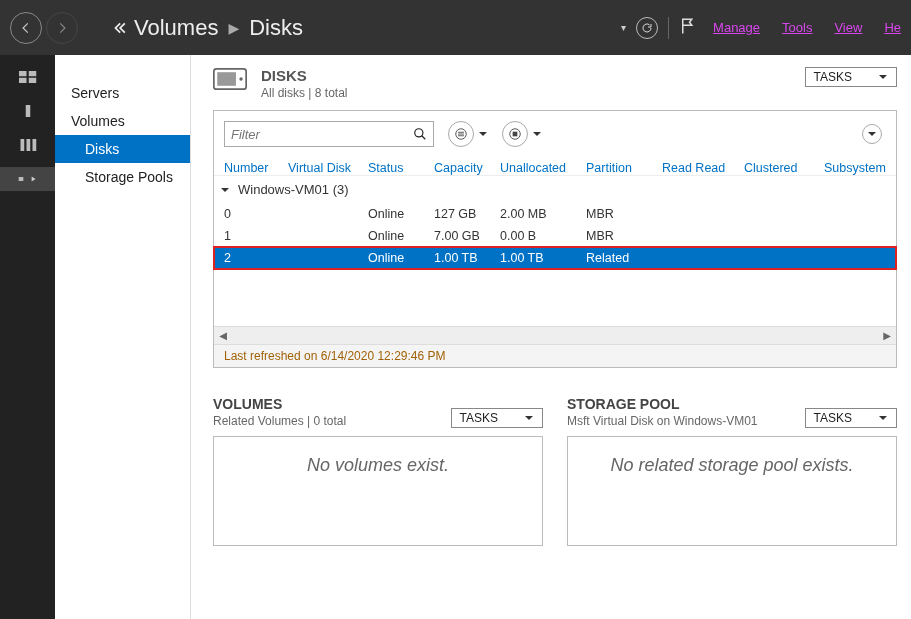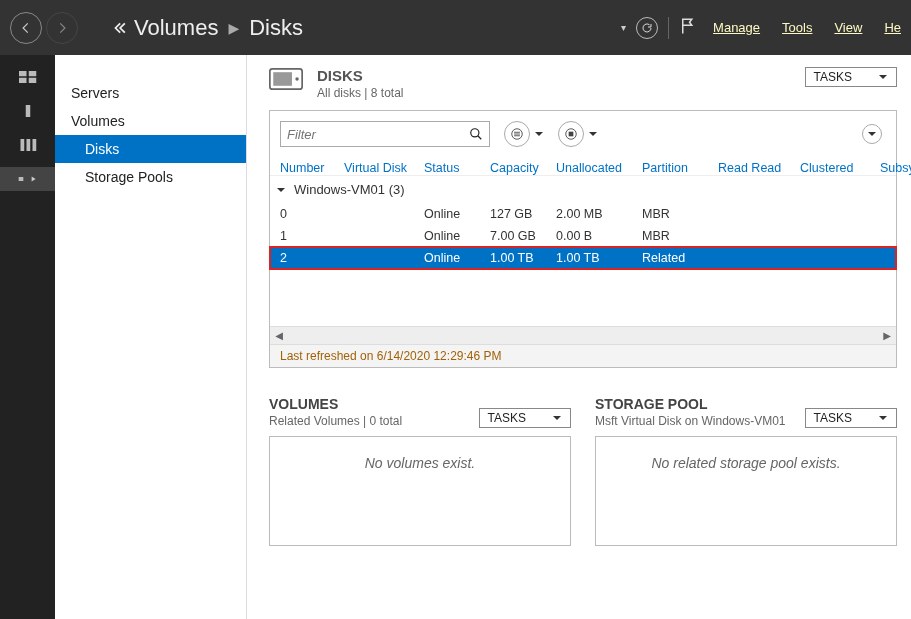--- a/index.html
+++ b/index.html
@@ -14,32 +14,32 @@
   .arrows-icon svg{ width:14px;height:14px;stroke:#eee;fill:#eee;}
   .breadcrumb { font-size: 22px; font-weight: 300; color: #eee; display: flex; align-items: center; gap: 8px; margin-left: 4px;}
   .breadcrumb .sep { font-size: 14px; color: #aaa; margin: 0 2px; }
   .tb-spacer { flex: 1; }
   .tb-misc { display:flex; align-items:center; gap:10px; margin-right:16px;}
   .round-icon { width:22px;height:22px;border:1.5px solid #bbb;border-radius:50%;display:flex;align-items:center;justify-content:center;}
   .round-icon svg{width:12px;height:12px;stroke:#ddd;fill:none;stroke-width:2;}
   .vline{width:1px;height:22px;background:#666;}
   .flag-icon svg{width:18px;height:18px;stroke:#ddd;fill:#ddd;}
   .tb-menu { display: flex; gap: 22px; font-size: 13px; }
-  .tb-menu span { text-decoration: underline; cursor: pointer; color:#fef9c3; }
+  .tb-menu span { text-decoration: underline; cursor: pointer; color:#d946ef; }
 
   
   .layout { display: flex; height: calc(619px - 55px); }
   .rail { width: 55px; background: #222; display: flex; flex-direction: column; padding-top: 10px; gap: 10px; align-items:center;}
   .rail-item { width: 100%; height: 24px; display:flex;align-items:center;justify-content:center; cursor:pointer;}
   .rail-item svg{width:18px;height:14px;fill:#bbb;}
   .rail-sub { display:flex;align-items:center;justify-content:center;width:100%;height:24px;background:#444;}
   .rail-sub svg{width:8px;height:8px;fill:#ccc;}
 
   
-  .navtree { width: 192px; border-right: 1px solid #ddd; padding-top: 24px; font-size: 14px; }
+  .navtree { width: 136px; border-right: 1px solid #ddd; padding-top: 24px; font-size: 14px; }
   .navtree .item { padding: 6px 0 6px 16px; cursor: pointer; color:#222;}
   .navtree .child { padding-left: 30px; }
   .navtree .item.sel { background: #0072c6; color: #fff; }
 
   
   .main { flex: 1; padding: 12px 14px 0 22px; overflow:hidden;}
   .disks-head { display: flex; align-items: flex-start; gap: 14px; margin-bottom:10px;}
   .disk-glyph svg{width:34px;height:24px;}
   .disks-head h2 { font-size: 15px; font-weight: 600; color:#555;}
   .disks-head .sub { font-size: 12px; color: #666; margin-top:2px;}
@@ -75,21 +75,21 @@
   .hscroll .track{flex:1;}
   .refreshed{padding:4px 10px; background:#f4f4f4;border-top:1px solid #ddd;font-size:12px;color:#a16207;}
 
   
   .lower{display:flex;gap:24px;margin-top:28px;}
   .section{flex:1;}
   .sec-head-row{display:flex;align-items:flex-end;}
   .section h3{font-size:14px;font-weight:700;color:#444;}
   .section .sub{font-size:12px;color:#666;margin-top:2px;}
   .sec-body{border:1px solid #bbb;margin-top:8px;min-height:110px;text-align:center;padding:18px 10px;}
-  .sec-body .empty{color:#666;font-style:italic;font-size:14px; margin-bottom:24px;}
+  .sec-body .empty{color:#666;font-style:italic;font-size:18px; margin-bottom:24px;}
   .sec-body .link{color:#0072c6;font-style:italic;text-decoration:underline;font-size:12.5px;display:inline-block;padding:8px 14px;border:2px solid #d22;cursor:pointer;}
 </style>
 </head>
 <body>
 
 <div class="titlebar">
   <div class="nav-btn">
     <svg viewBox="0 0 24 24">
         <polyline points="15 4 7 12 15 20"></polyline>
       </svg>

